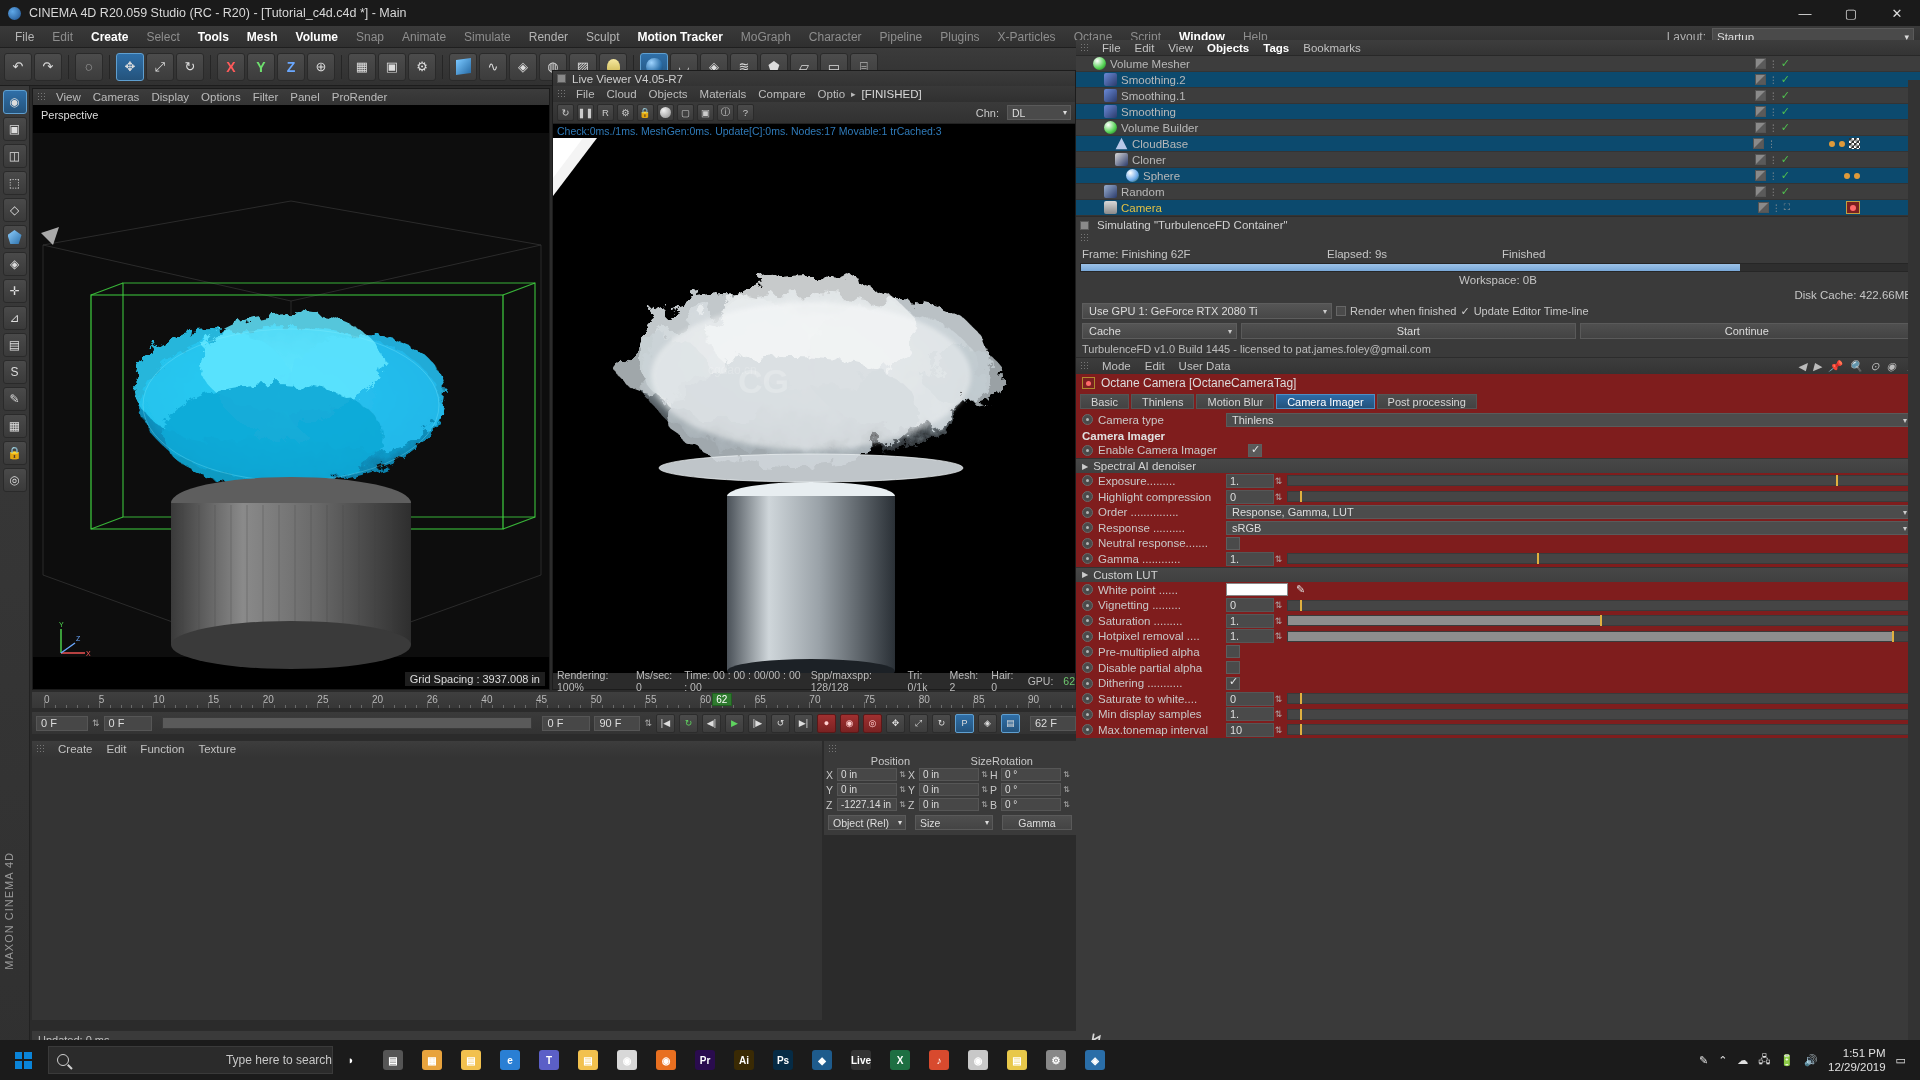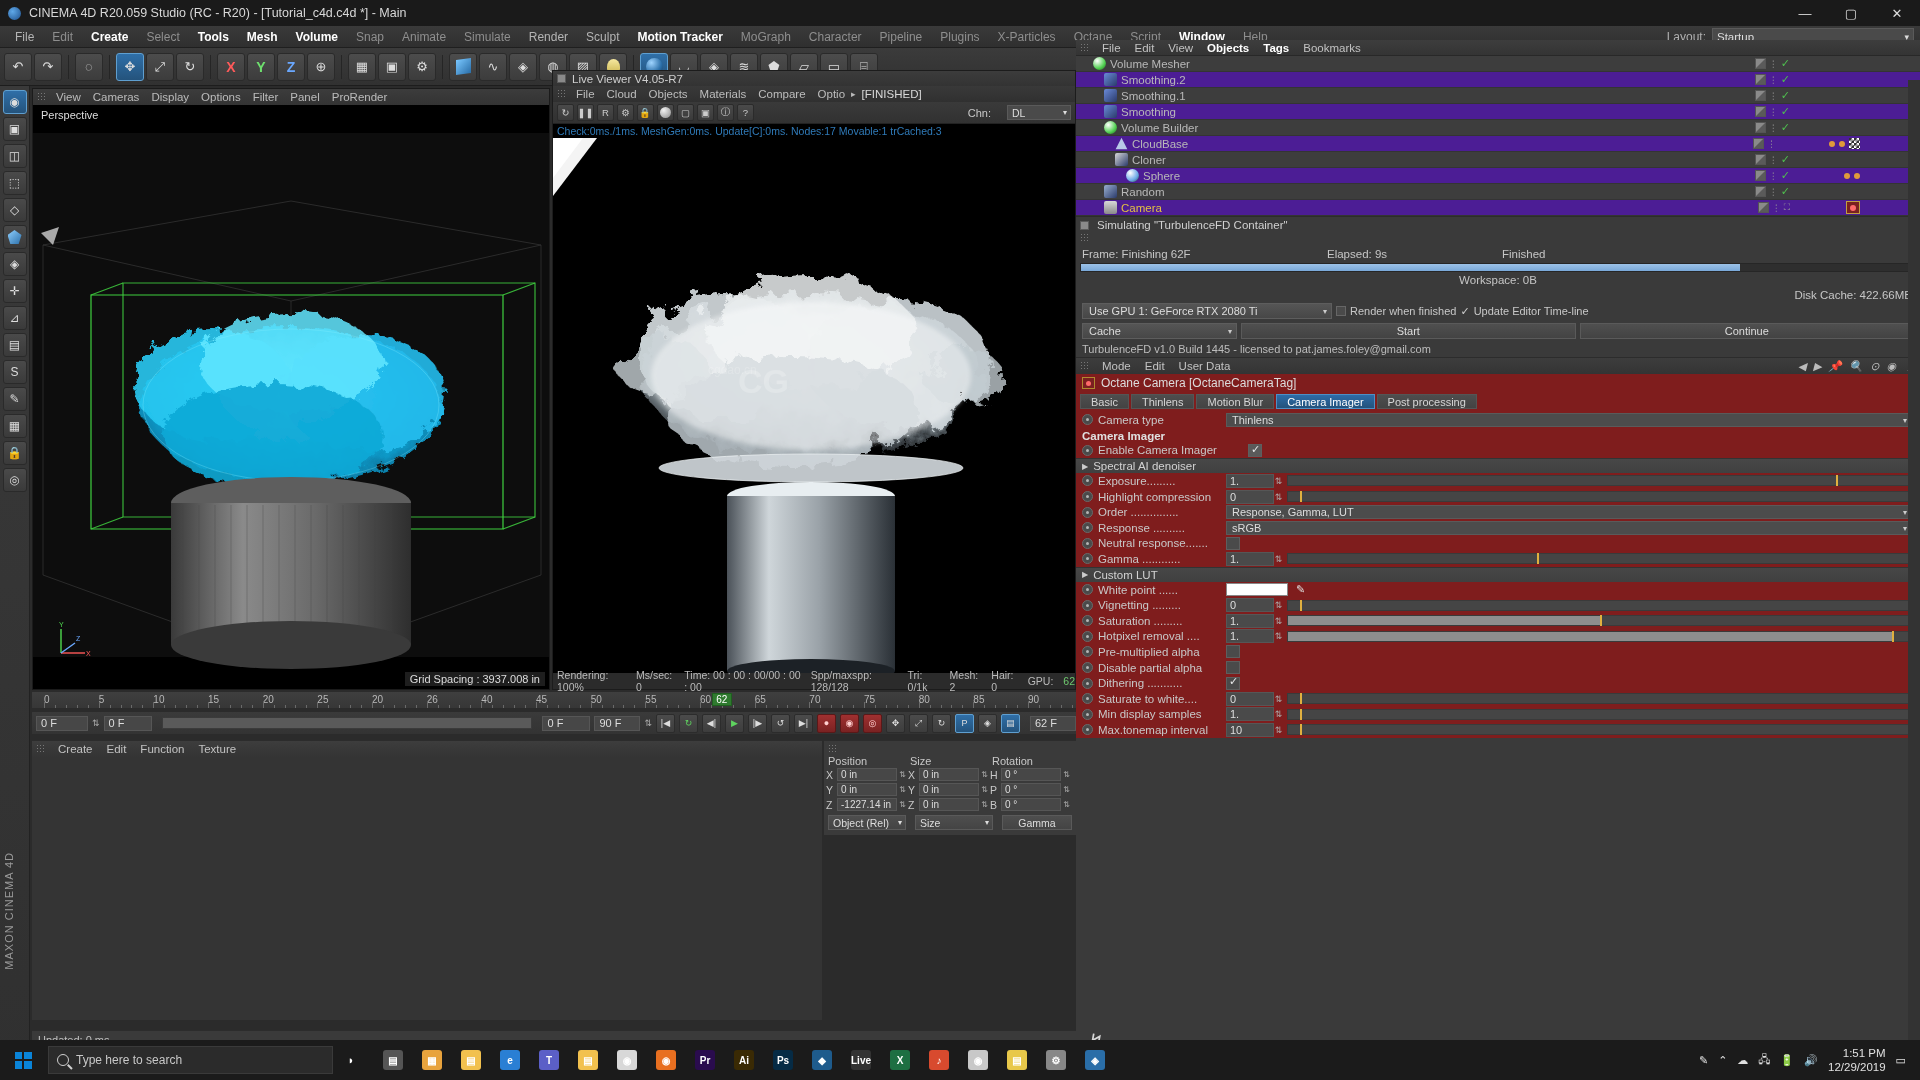--- a/index.html
+++ b/index.html
@@ -116,21 +116,21 @@
     display:flex; align-items:center; padding-left:4px; font-size:11.5px; color:#cfcfcf; }
   .lv-title .sq { width:9px;height:9px;background:#8a8a8a;border:1px solid #5a5a5a;margin-right:6px; }
   .lv-menu { height:16px; background:linear-gradient(#393939,#303030);
     display:flex; align-items:center; padding-left:4px; font-size:11.5px; color:#bdbdbd; }
   .lv-menu .m { padding:0 6px; }
   .lv-menu .fin { color:#d8d8d8; margin-left:6px; }
   .lv-tools { height:22px; background:linear-gradient(#3a3a3a,#313131);
     display:flex; align-items:center; gap:3px; padding-left:4px; border-bottom:1px solid #222; }
   .lvb { width:17px;height:17px;border-radius:2px;background:linear-gradient(#4a4a4a,#3a3a3a);
     border:1px solid #2b2b2b; display:flex;align-items:center;justify-content:center;font-size:9.5px;color:#ccc; }
-  .lv-chn { margin-left:auto; display:flex; align-items:center; gap:16px; padding-right:4px; font-size:11px; }
+  .lv-chn { margin-left:auto; display:flex; align-items:center; gap:8px; padding-right:4px; font-size:11px; }
   .lv-chn .dd { width:64px;height:15px;background:#4a4a4a;border:1px solid #5a5a5a;
     font-size:10.5px;color:#ddd;padding-left:4px;line-height:14px;position:relative; }
   .lv-chn .dd::after{content:"▾";position:absolute;right:3px;top:0;font-size:8px;}
   .lv-stat { height:14px; background:#000; color:#2f7ab8; font-size:10.5px;
     display:flex; align-items:center; padding-left:4px; }
   .lv-canvas { position:absolute; top:67px; left:0; right:0; bottom:16px; background:#000; overflow:hidden; }
   .lv-foot { position:absolute; bottom:0; left:0; right:0; height:16px; background:#2b2b2b;
     display:flex; align-items:center; font-size:10.5px; color:#bbb; gap:10px; padding-left:4px; }
   .lv-foot b { color:#6fc96f; font-weight:normal; }
 
@@ -138,21 +138,21 @@
   .right { position:absolute; left:1076px; top:40px; width:844px; bottom:0; background:#3a3a3a; }
 
   
   .om { background:#3a3a3a; }
   .om-menu { height:16px; background:linear-gradient(#3d3d3d,#343434); display:flex; align-items:center;
     padding-left:4px; font-size:11.5px; color:#c2c2c2; border-bottom:1px solid #282828;}
   .om-menu .grip { width:9px;height:10px;background-image:radial-gradient(#777 1px,transparent 1px);
     background-size:3px 3px;margin-right:6px; }
   .om-menu .m { padding:0 7px; }
   .om-menu .m.hl { color:#fff; font-weight:bold; }
-  .om-tree { background:#4c1d95; position:relative; }
+  .om-tree { background:#0c4a6e; position:relative; }
   .om-row { height:16px; display:flex; align-items:center; font-size:11.5px; position:relative;
     border-bottom:1px solid #343434; }
   .om-row:nth-child(odd){ background:#3d3d3d; }
   .om-row .ind { display:inline-block; }
   .om-row .nm { color:#b8b8b8; }
   .om-row.sel .nm { color:#e2c044; }
   .om-ico { width:13px;height:13px;margin-right:4px;display:inline-block;flex:0 0 auto; }
   .om-tags { position:absolute; right:130px; display:flex; align-items:center; gap:3px; }
   .om-tags .tg { width:11px;height:11px;background:linear-gradient(135deg,#8a8a8a 45%,#5a5a5a 55%);border:1px solid #555; }
   .om-tags .dots { color:#999; font-size:9px; letter-spacing:0; }
@@ -270,21 +270,21 @@
   .mm-menu .m { padding:0 7px; }
   .mm-body { position:absolute; top:16px; left:0; right:0; bottom:0; background:#343434; }
 
   
   .coords { position:absolute; left:824px; top:740px; width:252px; height:95px; background:#3a3a3a;
     border-top:1px solid #2c2c2c; }
   .co-menu { height:14px; display:flex; align-items:center; padding-left:4px; font-size:11px; color:#c8c8c8; }
   .co-menu .grip { width:8px;height:9px;background-image:radial-gradient(#777 1px,transparent 1px);
     background-size:3px 3px;margin-right:6px; }
   .co-head { display:flex; font-size:11px; color:#c8c8c8; padding-left:4px; }
-  .co-head span { text-align:left; }
+  .co-head span { text-align:right; }
   .co-row { display:flex; align-items:center; font-size:10.5px; color:#c8c8c8; height:15px; gap:2px; padding-left:2px; }
   .co-row .ax { width:9px; }
   .co-row .in { width:60px; height:13px; background:#474747; border:1px solid #565656;
     color:#ddd; font-size:10px; padding-left:3px; line-height:12px; }
   .co-row .sp { width:7px; font-size:8px; color:#aaa; text-align:center; }
   .co-foot { display:flex; gap:9px; padding:3px 4px 0; }
   .co-foot .dd { width:78px; height:15px; background:linear-gradient(#4e4e4e,#444);
     border:1px solid #5a5a5a; font-size:10.5px; color:#ddd; padding-left:4px; line-height:14px; position:relative; }
   .co-foot .dd::after { content:"▾"; position:absolute; right:3px; top:0; font-size:8px; }
   .co-foot .ap { flex:1; height:15px; background:linear-gradient(#4e4e4e,#444); border:1px solid #5a5a5a;
@@ -295,21 +295,21 @@
     background:#3a3a3a; display:flex; align-items:center; padding-left:6px;
     font-size:11px; color:#c0c0c0; border-top:1px solid #2c2c2c; }
 
   
   .taskbar { position:absolute; left:0; bottom:0; width:1920px; height:40px; background:#1b1b1b;
     display:flex; align-items:center; }
   .startbtn { width:46px; height:40px; display:flex; align-items:center; justify-content:center; }
   .winlogo { width:17px; height:17px; display:grid; grid-template-columns:1fr 1fr; grid-gap:2px; }
   .winlogo i { background:#0a84d8; display:block; }
   .searchbox { width:285px; height:28px; background:#2b2b2b; border:1px solid #3a3a3a;
-    display:flex; align-items:center; gap:7px; padding-left:8px; margin-left:2px; color:#c8c8c8; font-size:12px; }
+    display:flex; align-items:center; gap:7px; padding-left:8px; margin-left:2px; color:#c8c8c8; font-size:12px;justify-content:space-between; }
   .searchbox .mag { width:12px;height:12px;border:1.6px solid #cfcfcf;border-radius:50%; position:relative; }
   .searchbox .mag::after { content:""; position:absolute; right:-5px; bottom:-3px; width:6px;height:1.6px;
     background:#cfcfcf; transform:rotate(45deg); }
   .tb-icons { display:flex; align-items:center; gap:3px; margin-left:6px; }
   .tbi { width:36px; height:36px; display:flex; align-items:center; justify-content:center;
     font-size:11px; color:#fff; border-radius:3px; position:relative; }
   .tbi .sq { width:20px;height:20px;border-radius:3px;display:flex;align-items:center;justify-content:center;
     font-size:10px; font-weight:bold; color:#fff; }
   .tray { position:absolute; right:0; bottom:0; height:40px; display:flex; align-items:center; gap:10px;
     padding-right:14px; color:#e0e0e0; font-size:11px; }

